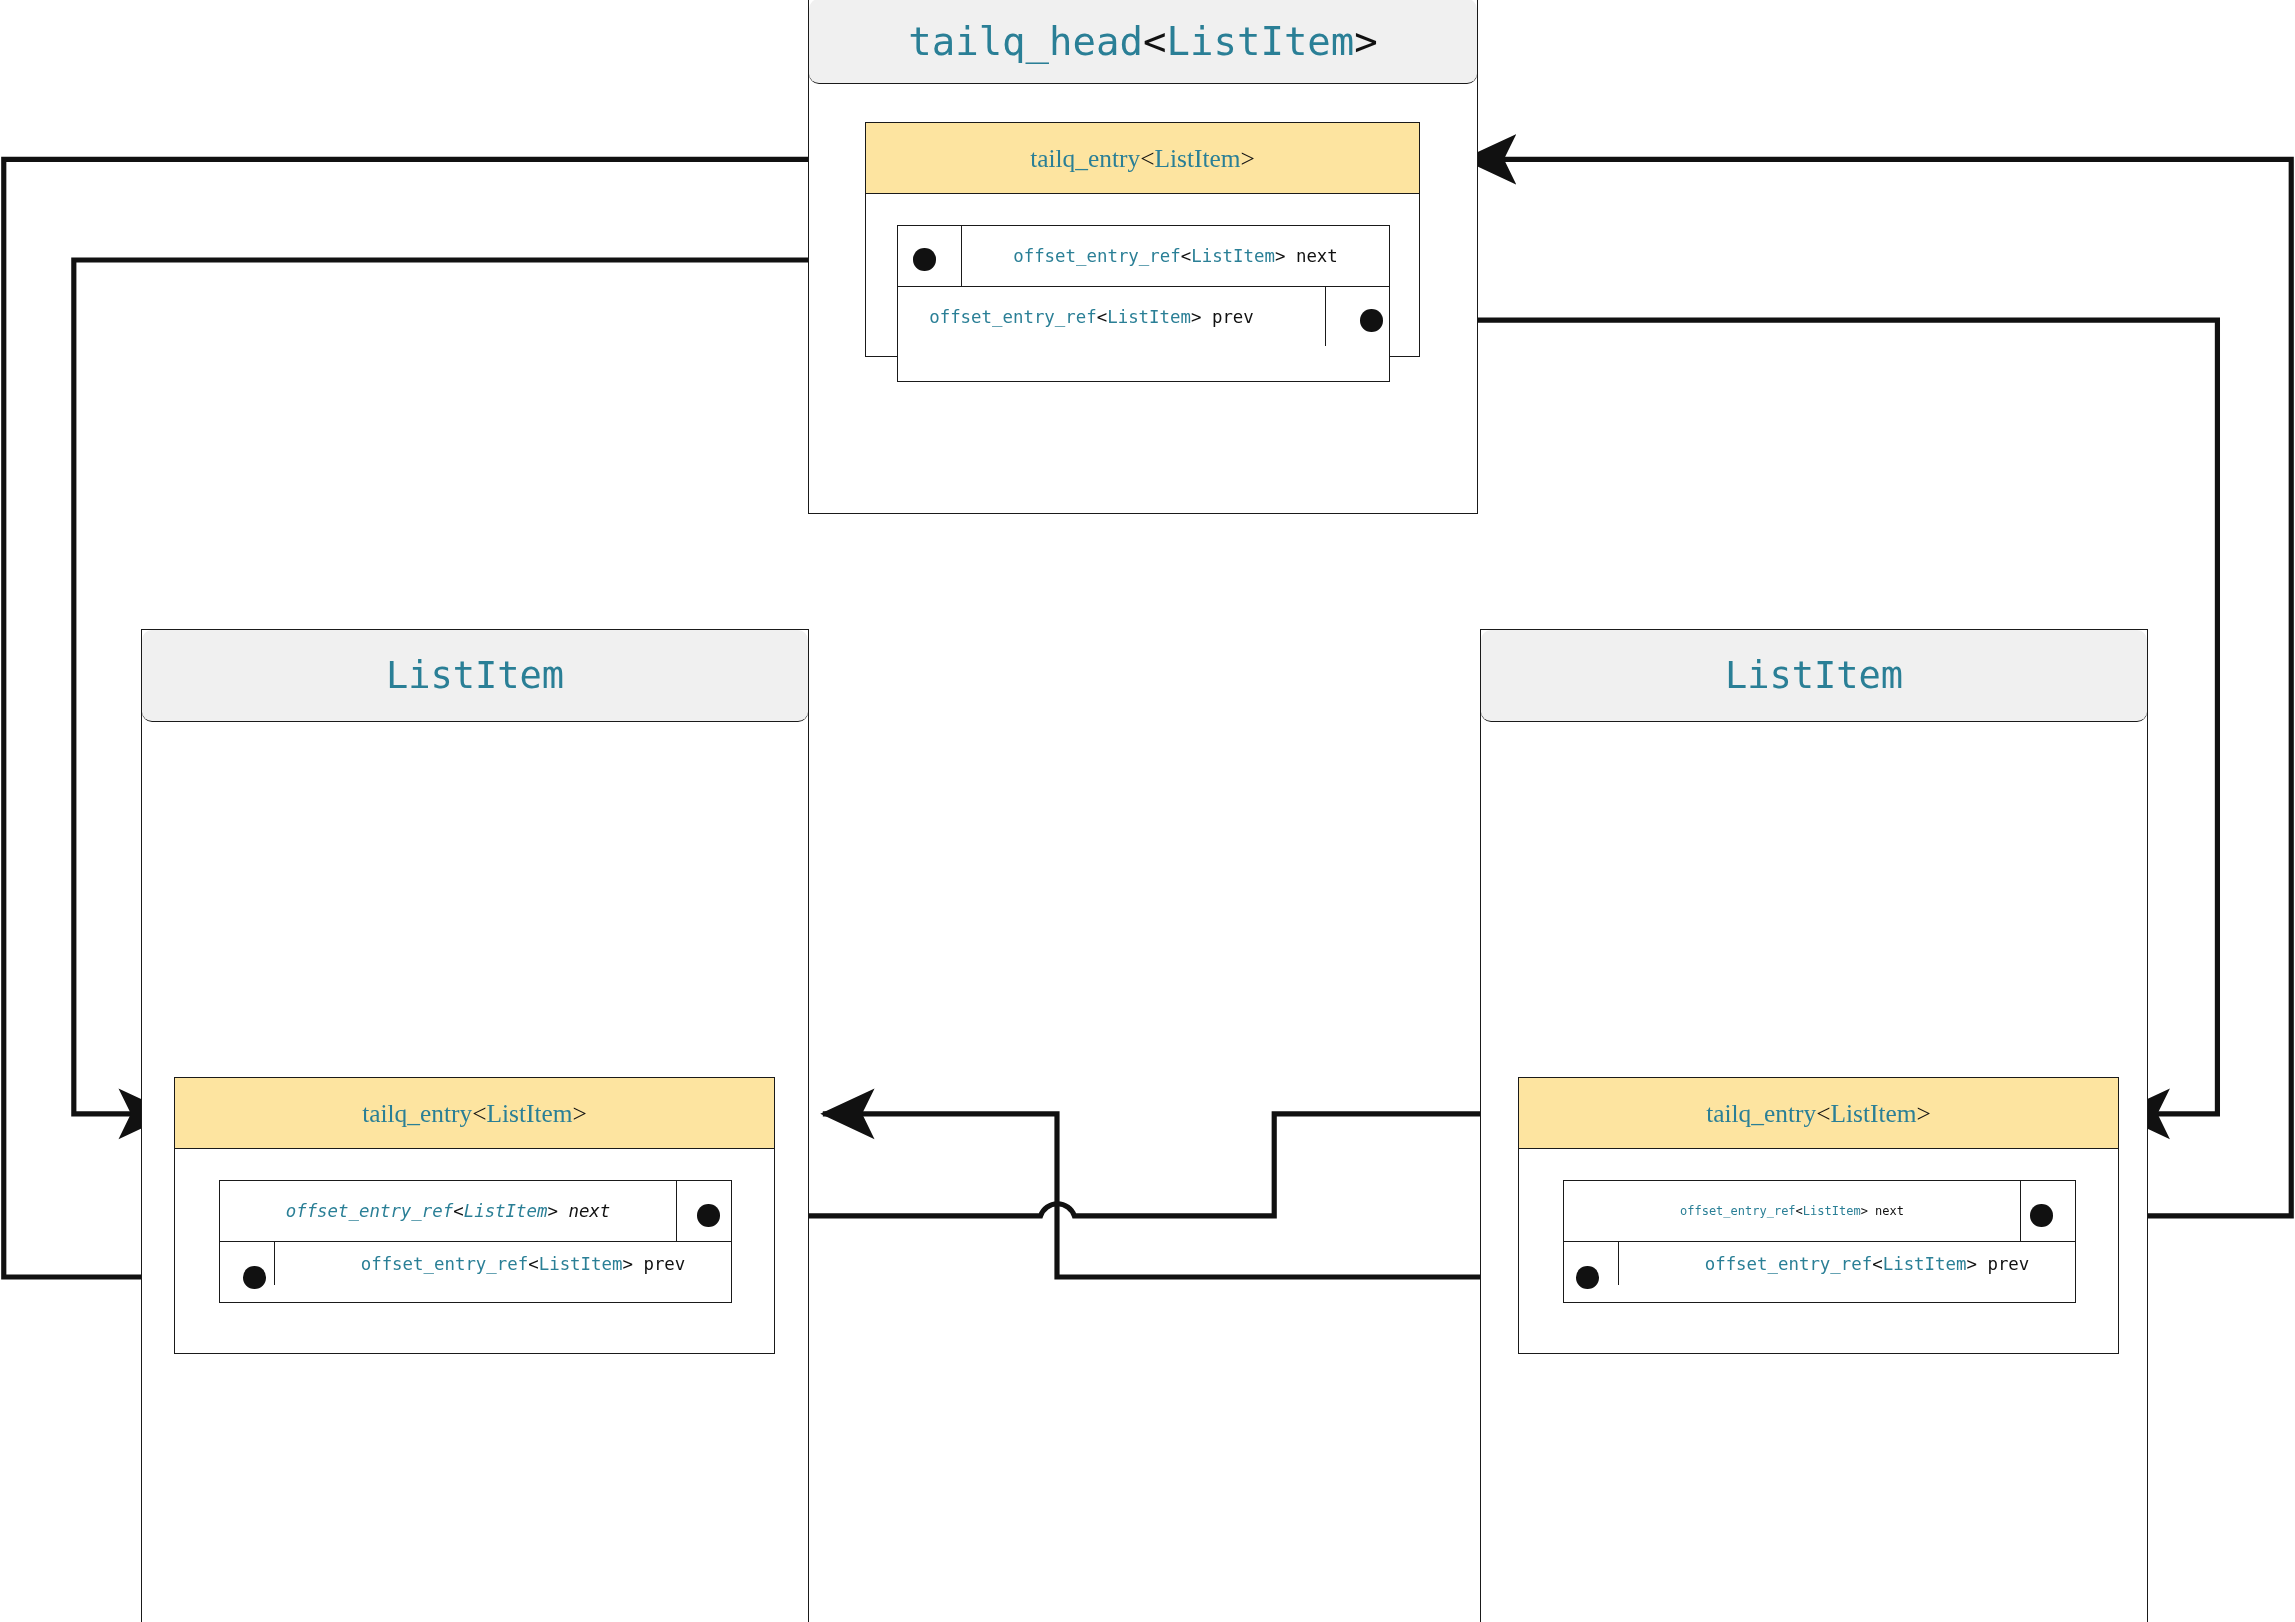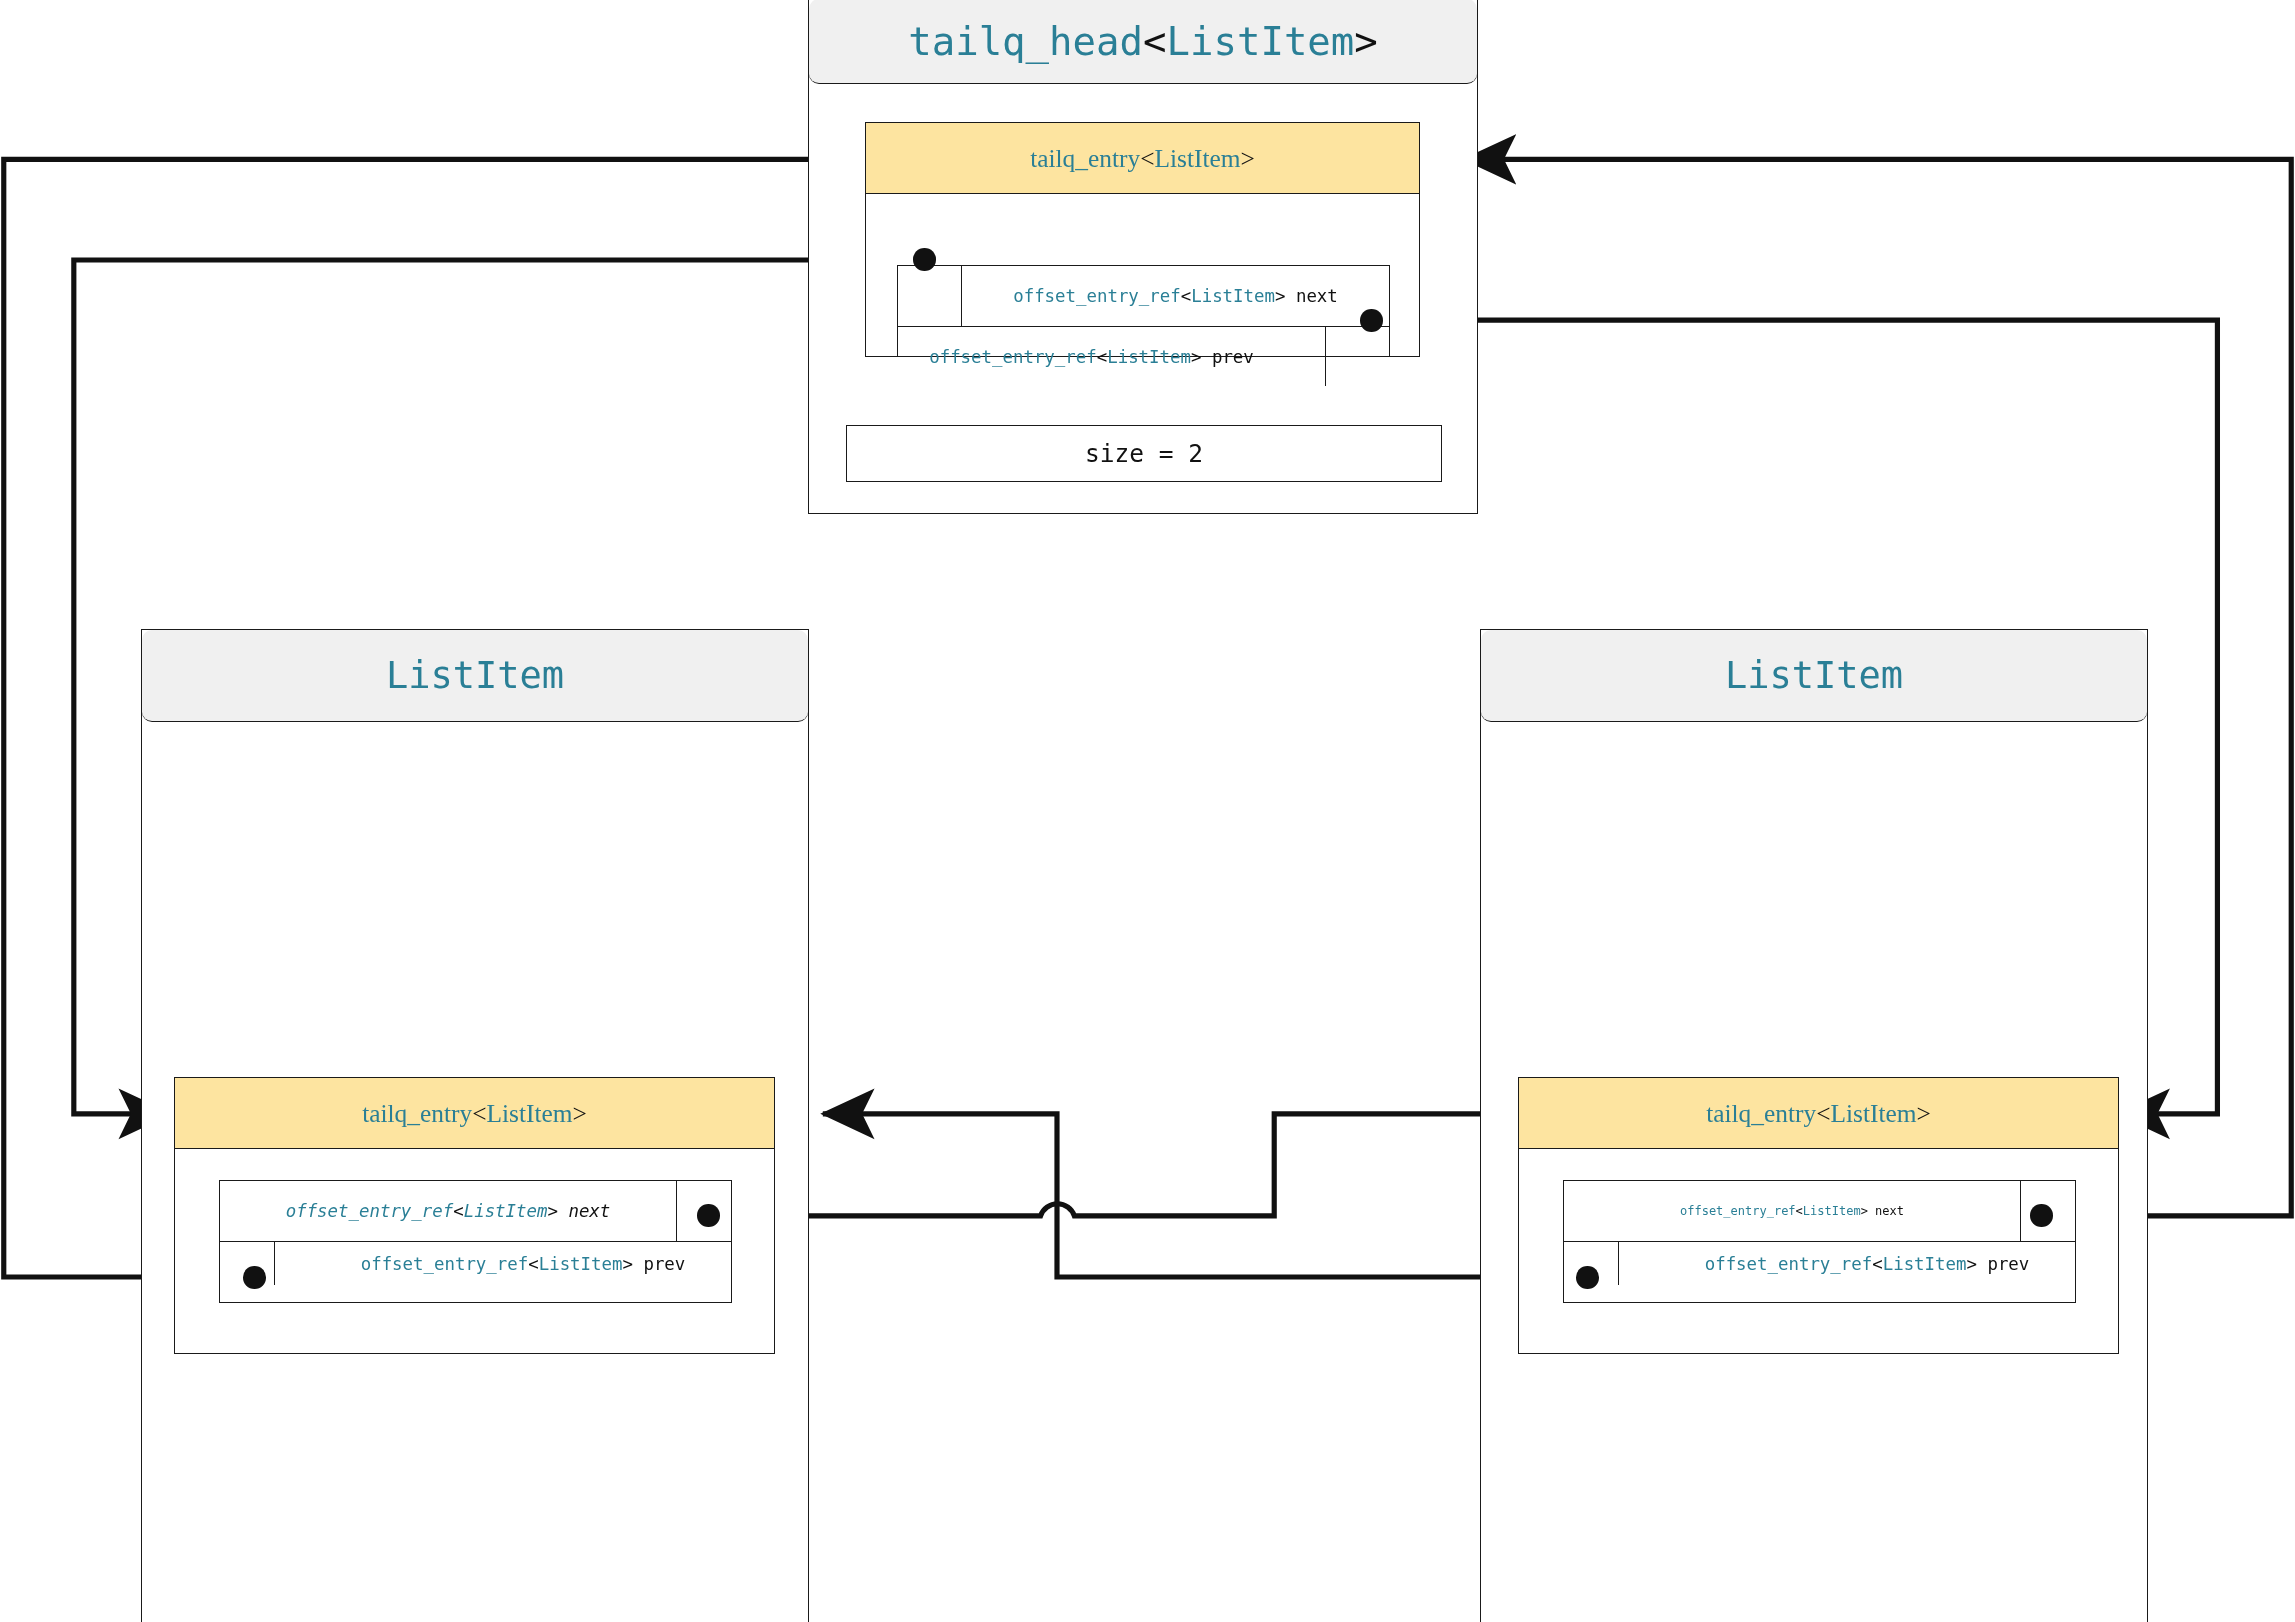--- a/index.html
+++ b/index.html
@@ -67,32 +67,31 @@
       <span class="t" style="font-size:39px;">tailq_head<b>&lt;</b>ListItem<b>&gt;</b></span>
     </div>
   </div>
 
   <div class="entry" style="left:865px;top:122px;width:555px;height:235px;">
     <div class="entry-title" style="height:71px;">
       <span class="t" style="font-size:25.4px;">tailq_entry<b>&lt;</b>ListItem<b>&gt;</b></span>
     </div>
   </div>
 
-  <div class="fieldtable" style="left:897px;top:225px;width:493px;height:92px;margin-top:40px;">
+  <div class="fieldtable" style="left:897px;top:225px;width:493px;height:157px;">
     <div class="frow" style="height:60px;">
       <div class="fdot bl" style="width:64px;"></div>
       <div class="flabel" style="font-size:17.4px;">offset_entry_ref<b>&lt;</b>ListItem<b>&gt;</b><b> next</b></div>
     </div>
     <div class="frow div" style="height:60px;">
       <div class="flabel" style="font-size:17.4px;">offset_entry_ref<b>&lt;</b>ListItem<b>&gt;</b><b> prev</b></div>
       <div class="fdot br" style="width:64px;"></div>
     </div>
   </div>
 
-  <div class="sizebox" style="left:846px;top:425px;width:596px;height:57px;font-size:24.5px;">size = 2</div>
 
   <div class="node" style="left:141px;top:629px;width:668px;height:997px;">
     <div class="node-title" style="height:92px;">
       <span class="t" style="font-size:37px;">ListItem</span>
     </div>
   </div>
 
   <div class="entry" style="left:174px;top:1077px;width:601px;height:277px;">
     <div class="entry-title" style="height:71px;">
       <span class="t" style="font-size:25.4px;">tailq_entry<b>&lt;</b>ListItem<b>&gt;</b></span>

